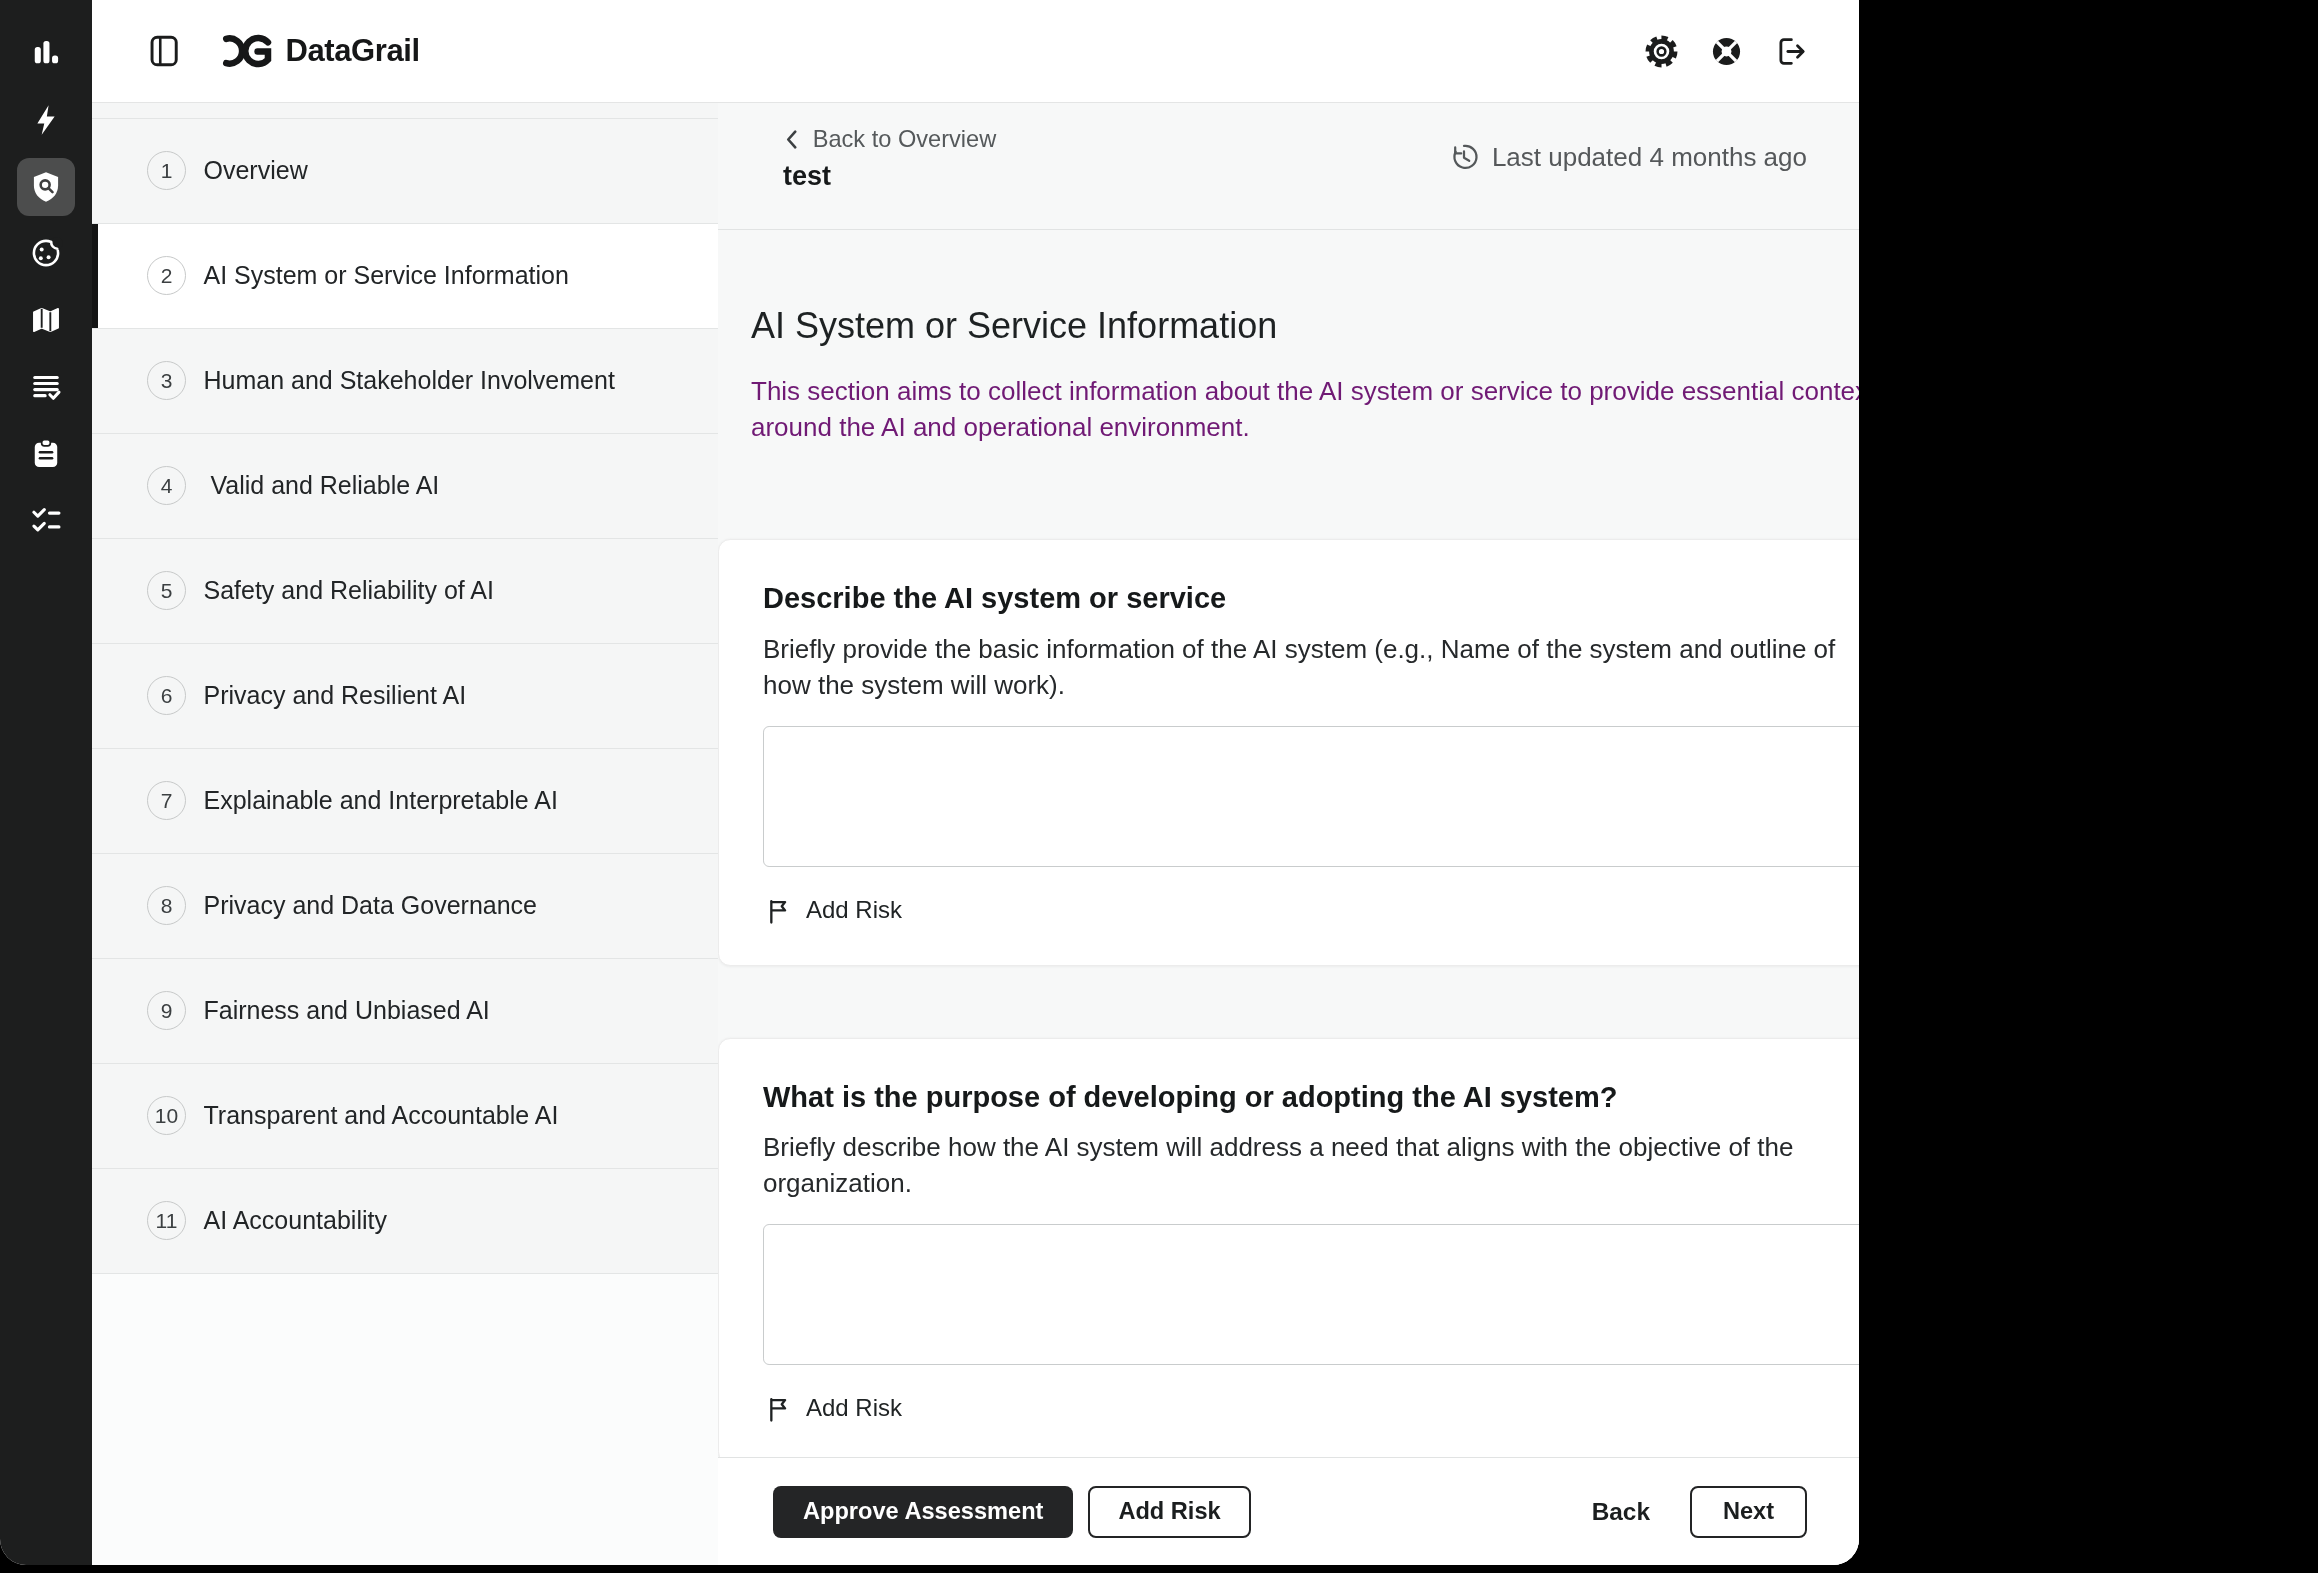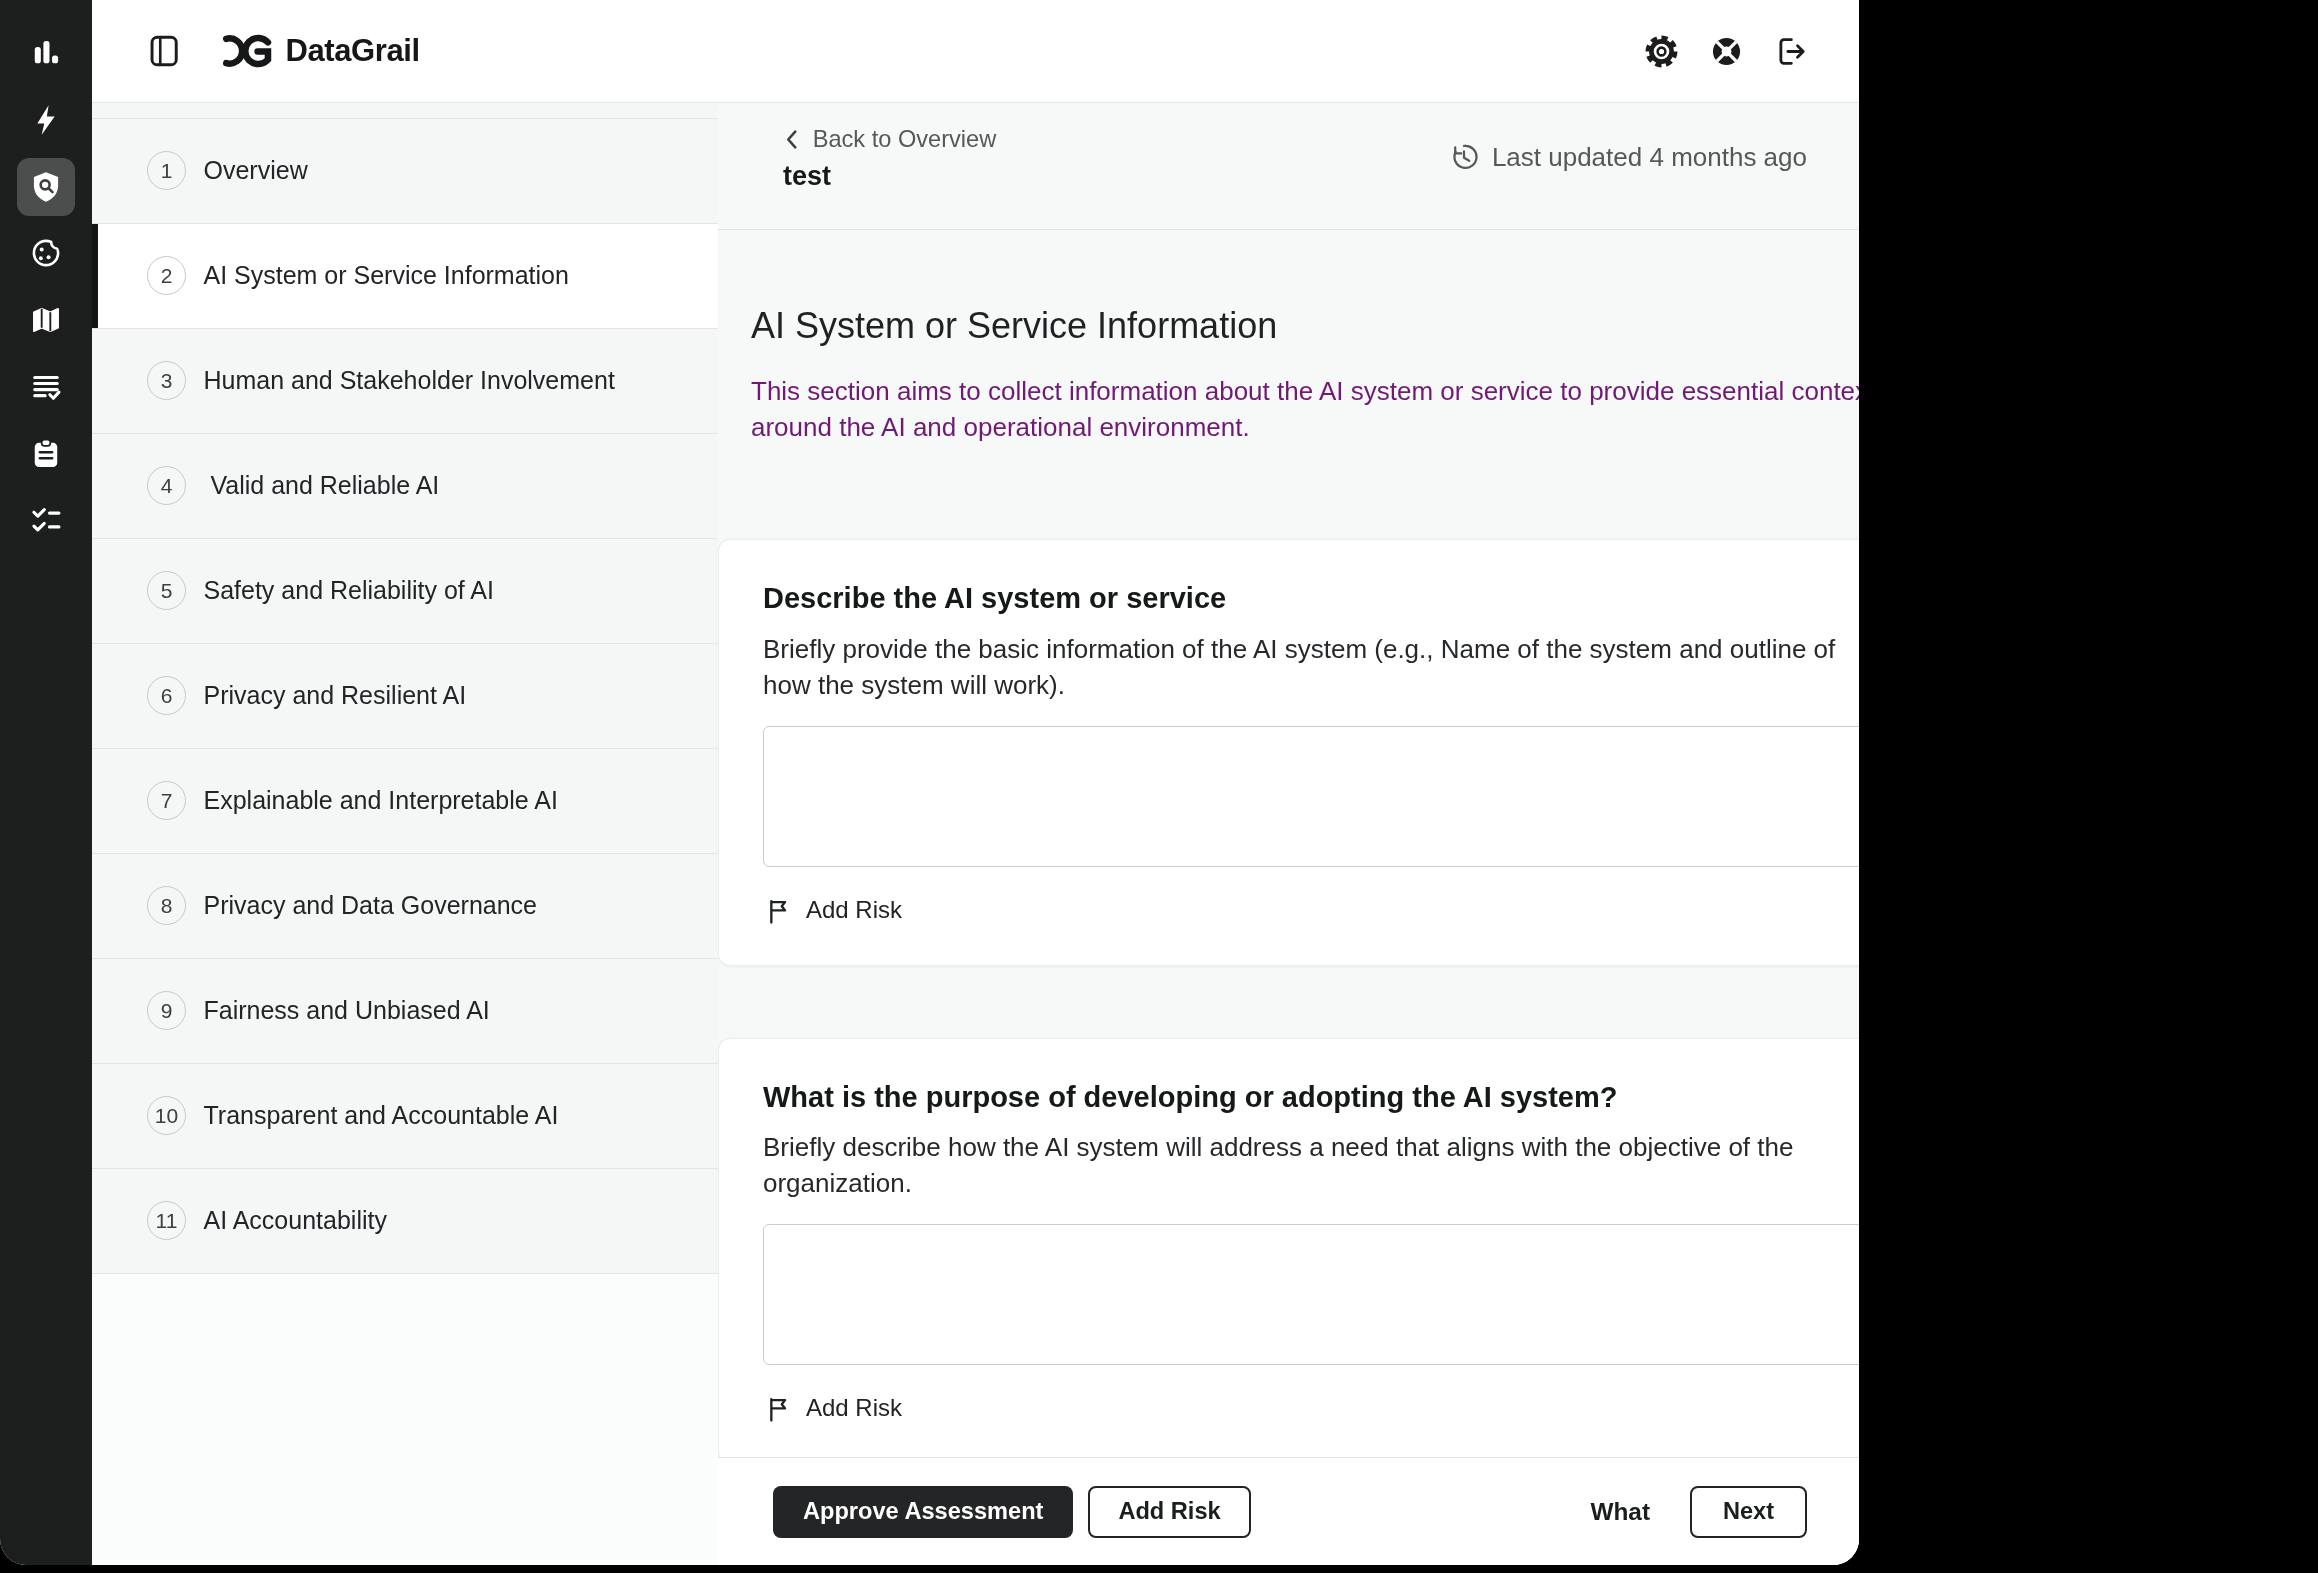--- a/index.html
+++ b/index.html
@@ -286,21 +286,21 @@
               <span>Add Risk</span>
             </div>
           </div>
         </div>
       </div>
 
       <div class="footer">
         <button class="btn btn-dark">Approve Assessment</button>
         <button class="btn btn-outline" style="margin-left:15px">Add Risk</button>
         <div class="footer-right">
-          <span class="btn-text">What</span>
+          <span class="btn-text">Back</span>
           <button class="btn btn-outline btn-next">Next</button>
         </div>
       </div>
     </section>
 
   </div>
 </div>
 
 
 </body></html>

